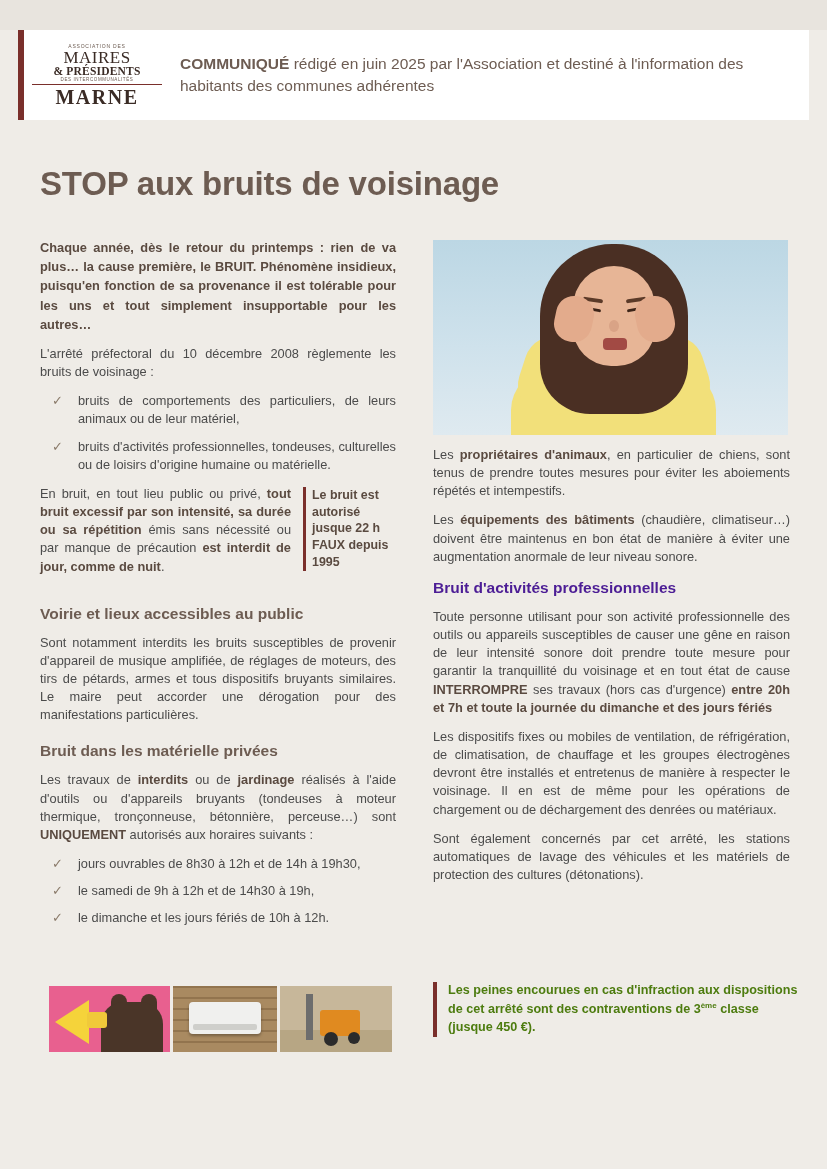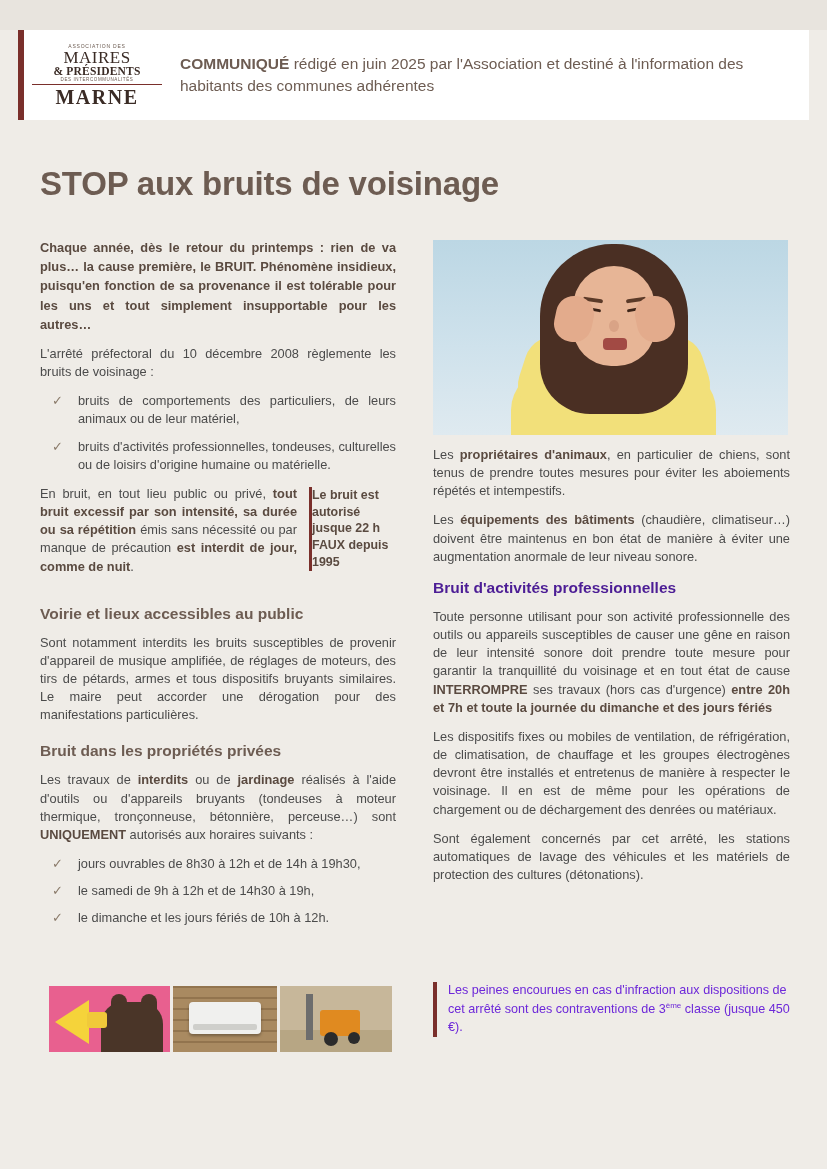--- a/index.html
+++ b/index.html
@@ -164,21 +164,21 @@
     color: #8a7a6a;
     font-size: 13px;
   }
 
   
   .callout {
     float: right;
     width: 84px;
     margin: 2px 0 4px 12px;
     border-left: 3px solid #7a2f2b;
-    padding-left: 0;
+    padding-left: 6px;
     font-weight: bold;
     color: #5a4a40;
     font-size: 12.4px;
     line-height: 1.35;
     text-align: left;
   }
   .clearfix::after { content: ""; display: block; clear: both; }
 
   
   .hero-img {
@@ -302,22 +302,22 @@
   .fork-wheel2{ position:absolute; left:68px; top:46px; width:12px;height:12px; background:#2b2b2b;border-radius:50%;}
 
   
   .note {
     position: absolute;
     left: 433px;
     top: 982px;
     width: 350px;
     border-left: 4px solid #7a2f2b;
     padding-left: 11px;
-    color: #6d28d9;
-    font-weight: normal;
+    color: #4d7c0f;
+    font-weight: bold;
     font-size: 12.6px;
     line-height: 1.42;
   }
   .note sup { font-size: 8px; }
   .bw { font-weight: bold; color: #5a4a40; }
 </style>
 </head>
 <body>
 
 <div class="page">
@@ -349,21 +349,21 @@
     </ul>
 
     <div class="clearfix">
       <div class="callout">Le bruit est autorisé jusque 22 h FAUX depuis 1995</div>
       <p><span>En bruit, en tout lieu public ou privé, </span><span class="bw">tout bruit excessif par son intensité, sa durée ou sa répétition</span><span> émis sans nécessité ou par manque de précaution </span><span class="bw">est interdit de jour, comme de nuit</span><span>.</span></p>
     </div>
 
     <div class="sub-head">Voirie et lieux accessibles au public</div>
     <p>Sont notamment interdits les bruits susceptibles de provenir d'appareil de musique amplifiée, de réglages de moteurs, des tirs de pétards, armes et tous dispositifs bruyants similaires. Le maire peut accorder une dérogation pour des manifestations particulières.</p>
 
-    <div class="sub-head">Bruit dans les propriétés privées</div>
+    <div class="sub-head">Bruit dans les matérielle privées</div>
     <p><span>Les travaux de </span><span class="bw">interdits</span><span> ou de </span><span class="bw">jardinage</span><span> réalisés à l'aide d'outils ou d'appareils bruyants (tondeuses à moteur thermique, tronçonneuse, bétonnière, perceuse…) sont </span><span class="bw">UNIQUEMENT</span><span> autorisés aux horaires suivants :</span></p>
 
     <ul class="checks">
       <li><span class="tick">✓</span><span>jours ouvrables de 8h30 à 12h et de 14h à 19h30,</span></li>
       <li><span class="tick">✓</span><span>le samedi de 9h à 12h et de 14h30 à 19h,</span></li>
       <li><span class="tick">✓</span><span>le dimanche et les jours fériés de 10h à 12h.</span></li>
     </ul>
   </div>
 
   <div class="hero-img">

